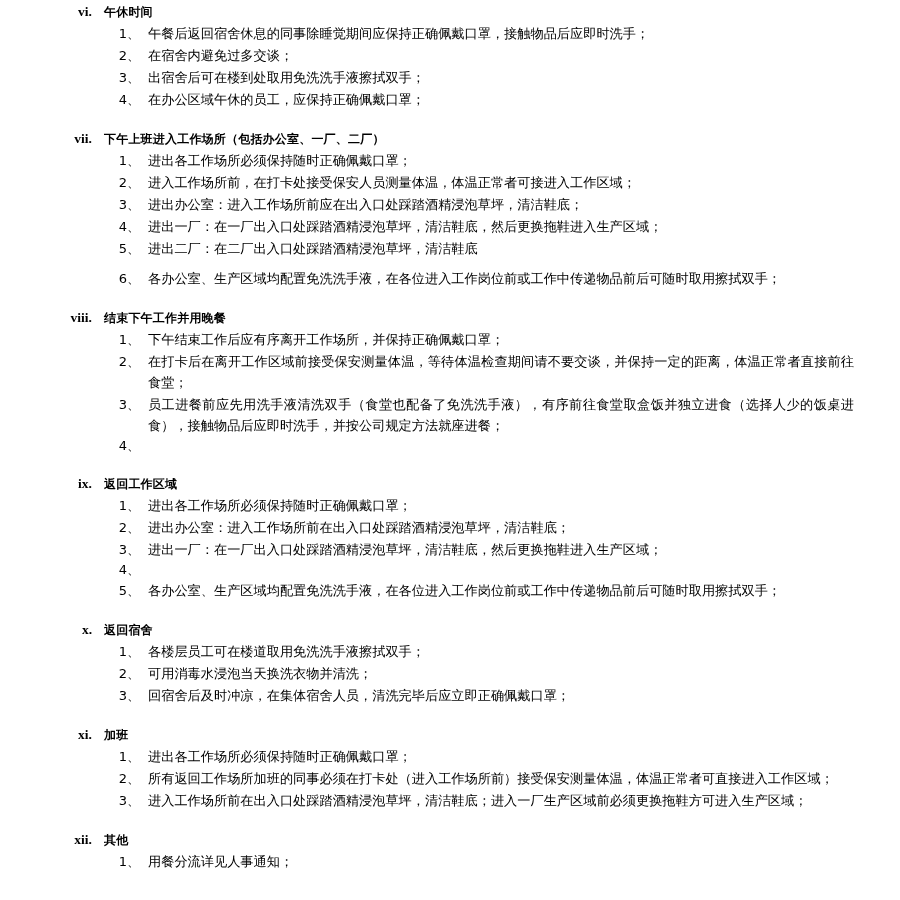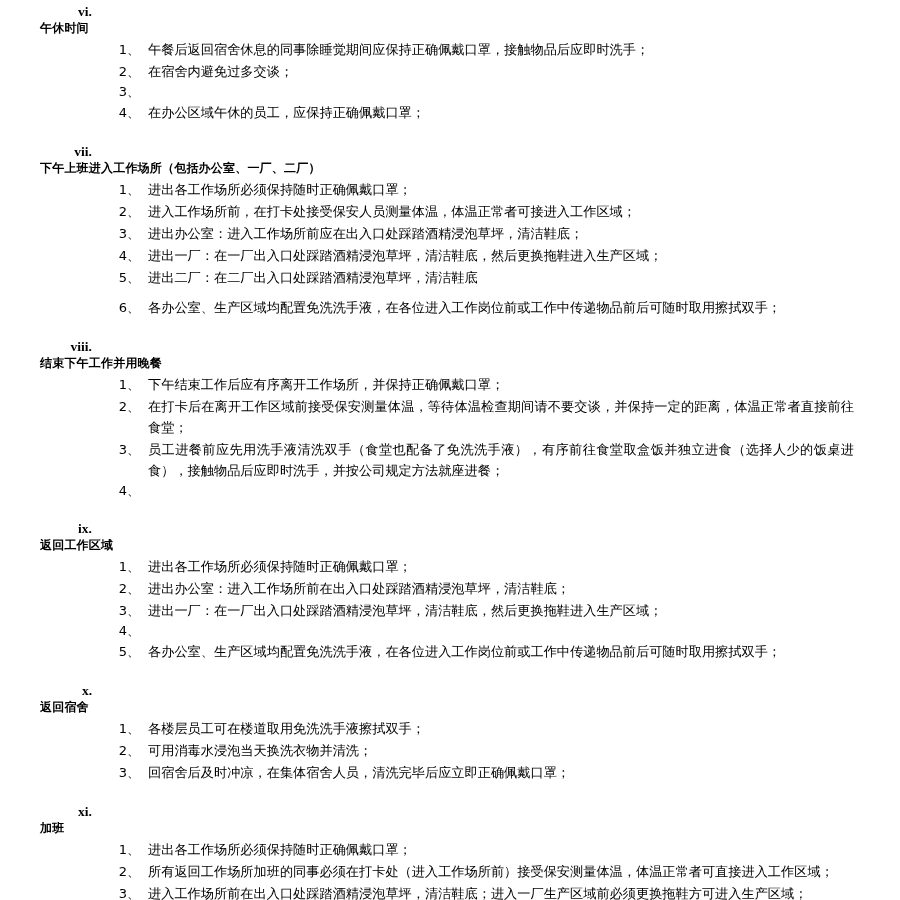--- a/index.html
+++ b/index.html
@@ -21,21 +21,20 @@
     padding: 4px 40px 0 40px;
     position: relative;
   }
   .section {
     margin-bottom: 2px;
   }
   .section-head {
     display: flex;
     align-items: baseline;
     margin-bottom: 2px;
-    flex-direction: column;
   }
   .sec-num {
     width: 52px;
     min-width: 52px;
     text-align: right;
     padding-right: 12px;
     font-weight: bold;
     font-size: 13.5px;
     font-family: "Liberation Serif", serif;
     font-style: normal;
@@ -85,20 +84,21 @@
         <div class="item">
           <div class="item-num">1、</div>
           <div class="item-text">午餐后返回宿舍休息的同事除睡觉期间应保持正确佩戴口罩，接触物品后应即时洗手；</div>
         </div>
         <div class="item">
           <div class="item-num">2、</div>
           <div class="item-text">在宿舍内避免过多交谈；</div>
         </div>
         <div class="item">
           <div class="item-num">3、</div>
+          <div class="item-text">出宿舍后可在楼到处取用免洗洗手液擦拭双手；</div>
         </div>
         <div class="item">
           <div class="item-num">4、</div>
           <div class="item-text">在办公区域午休的员工，应保持正确佩戴口罩；</div>
         </div>
       </div>
       <div class="section spaced">
         <div class="section-head">
           <div class="sec-num">vii.</div>
           <div class="sec-title">下午上班进入工作场所（包括办公室、一厂、二厂）</div>

